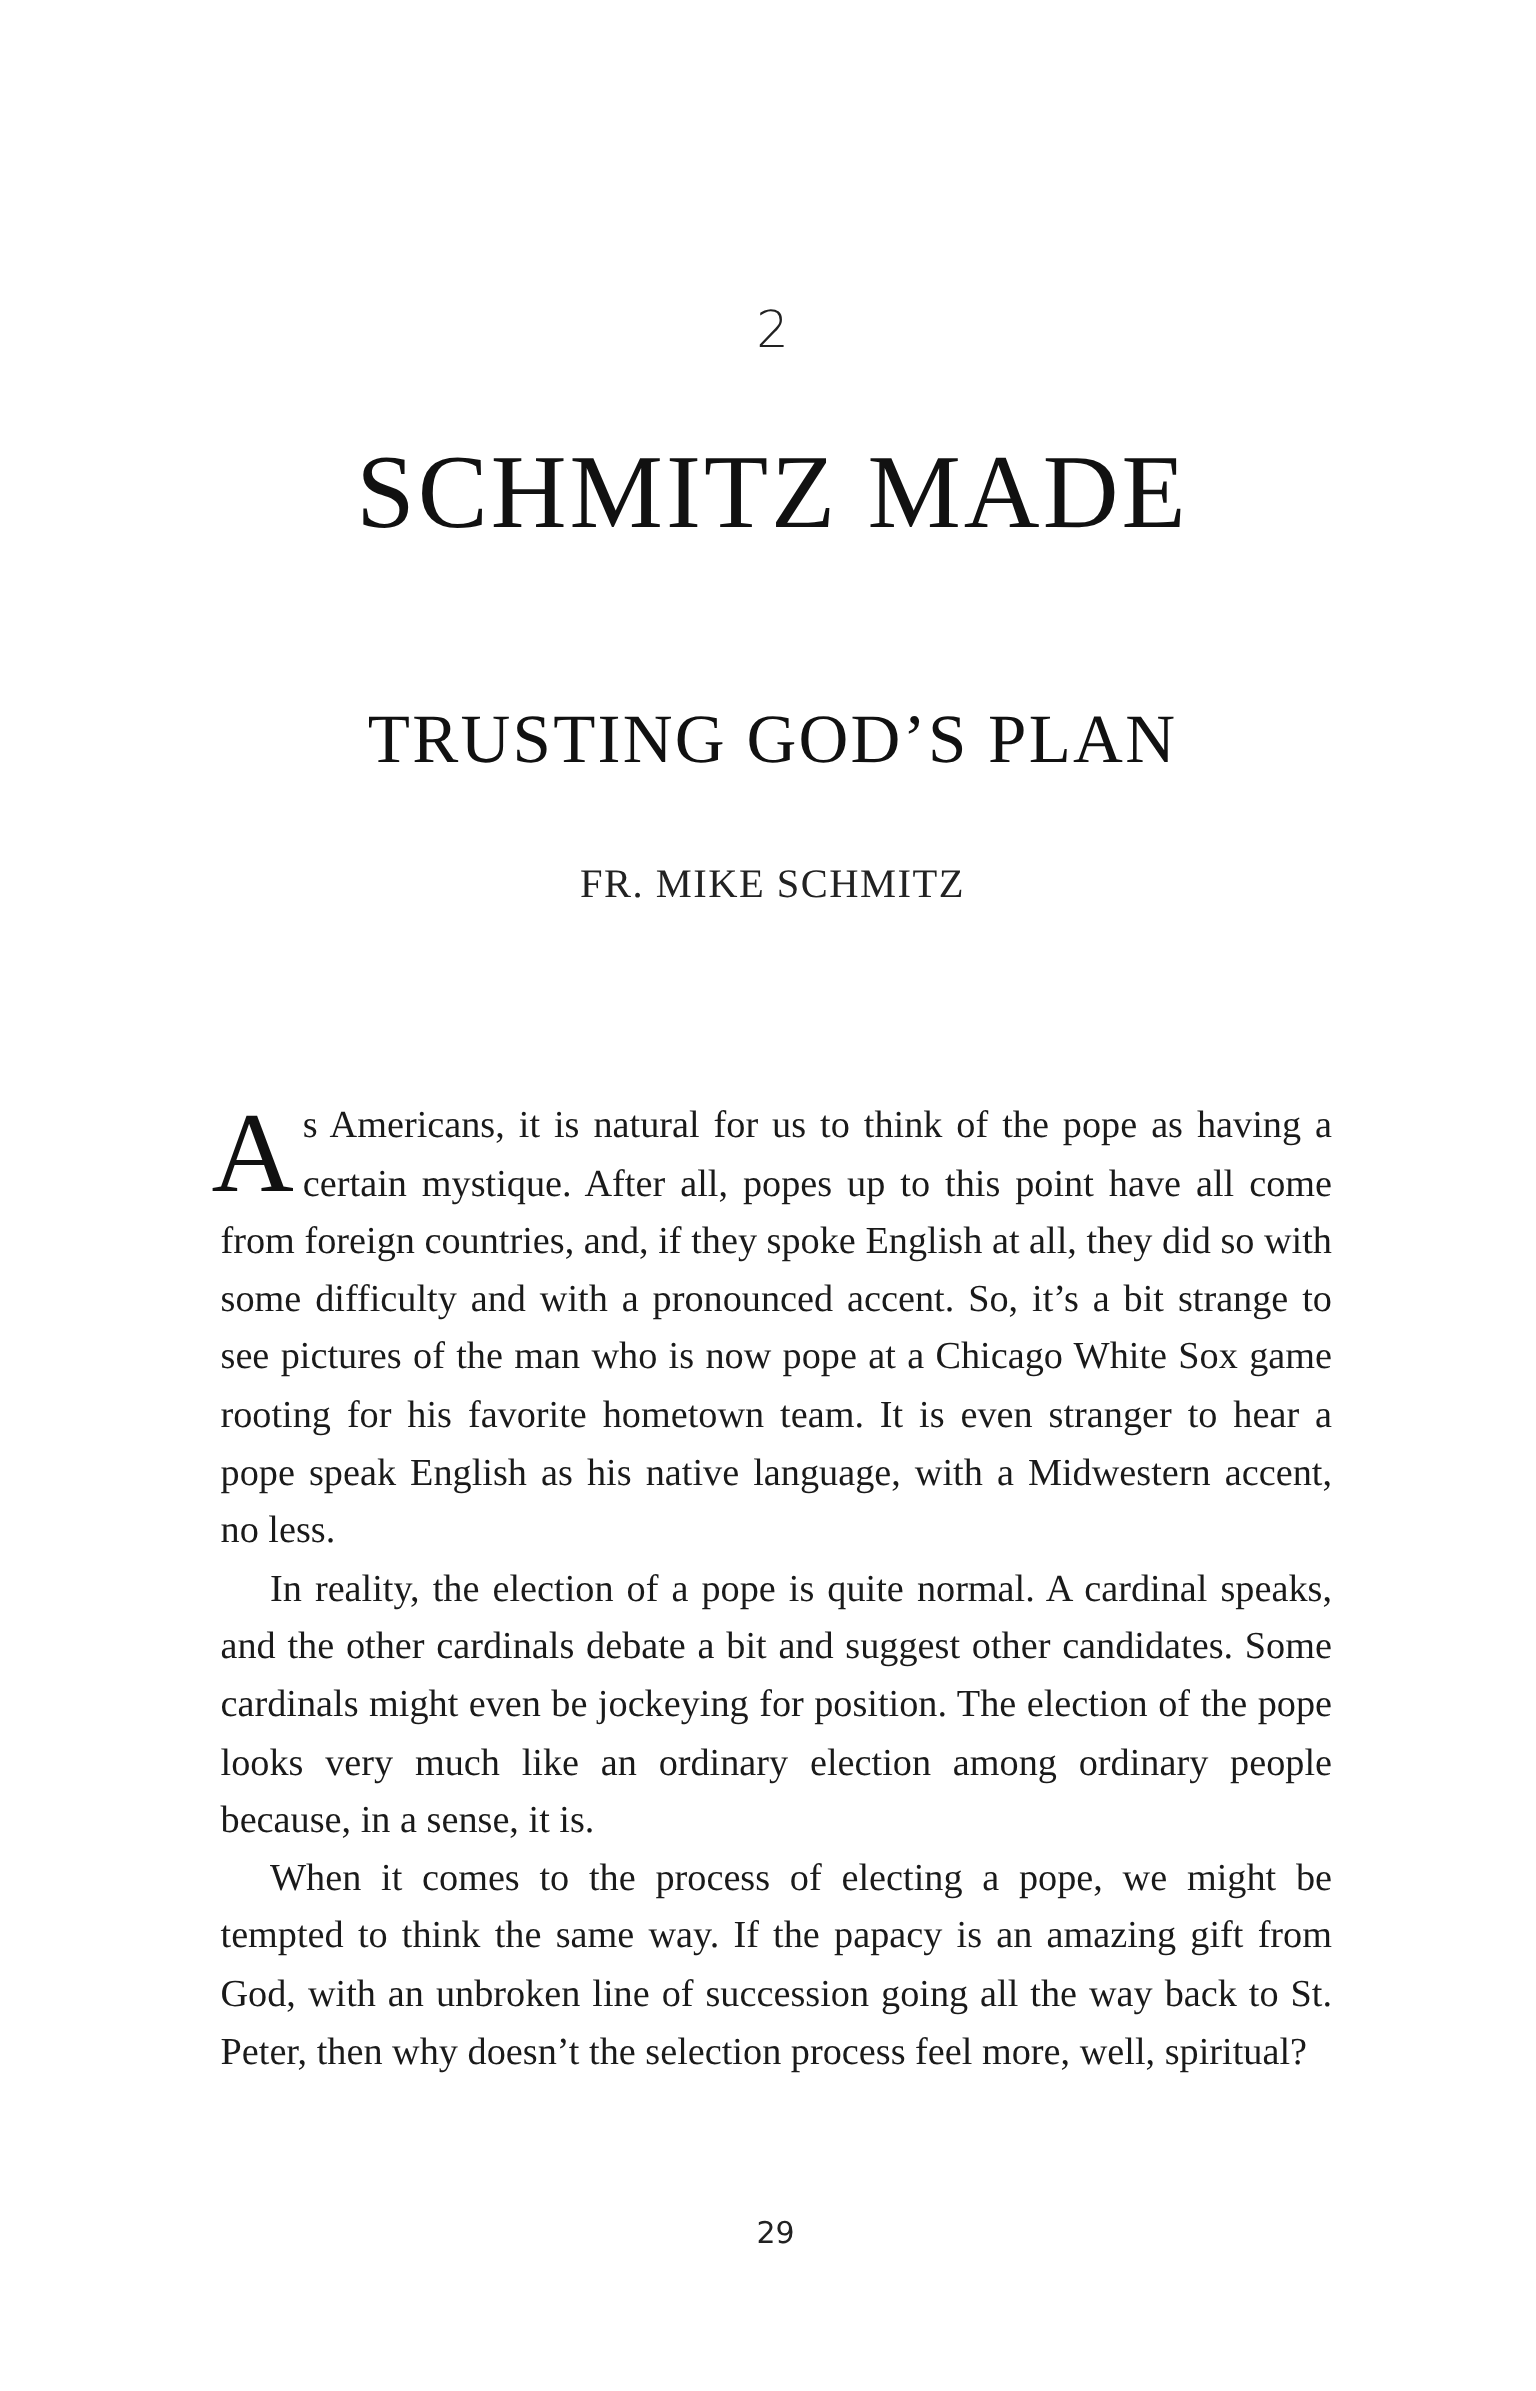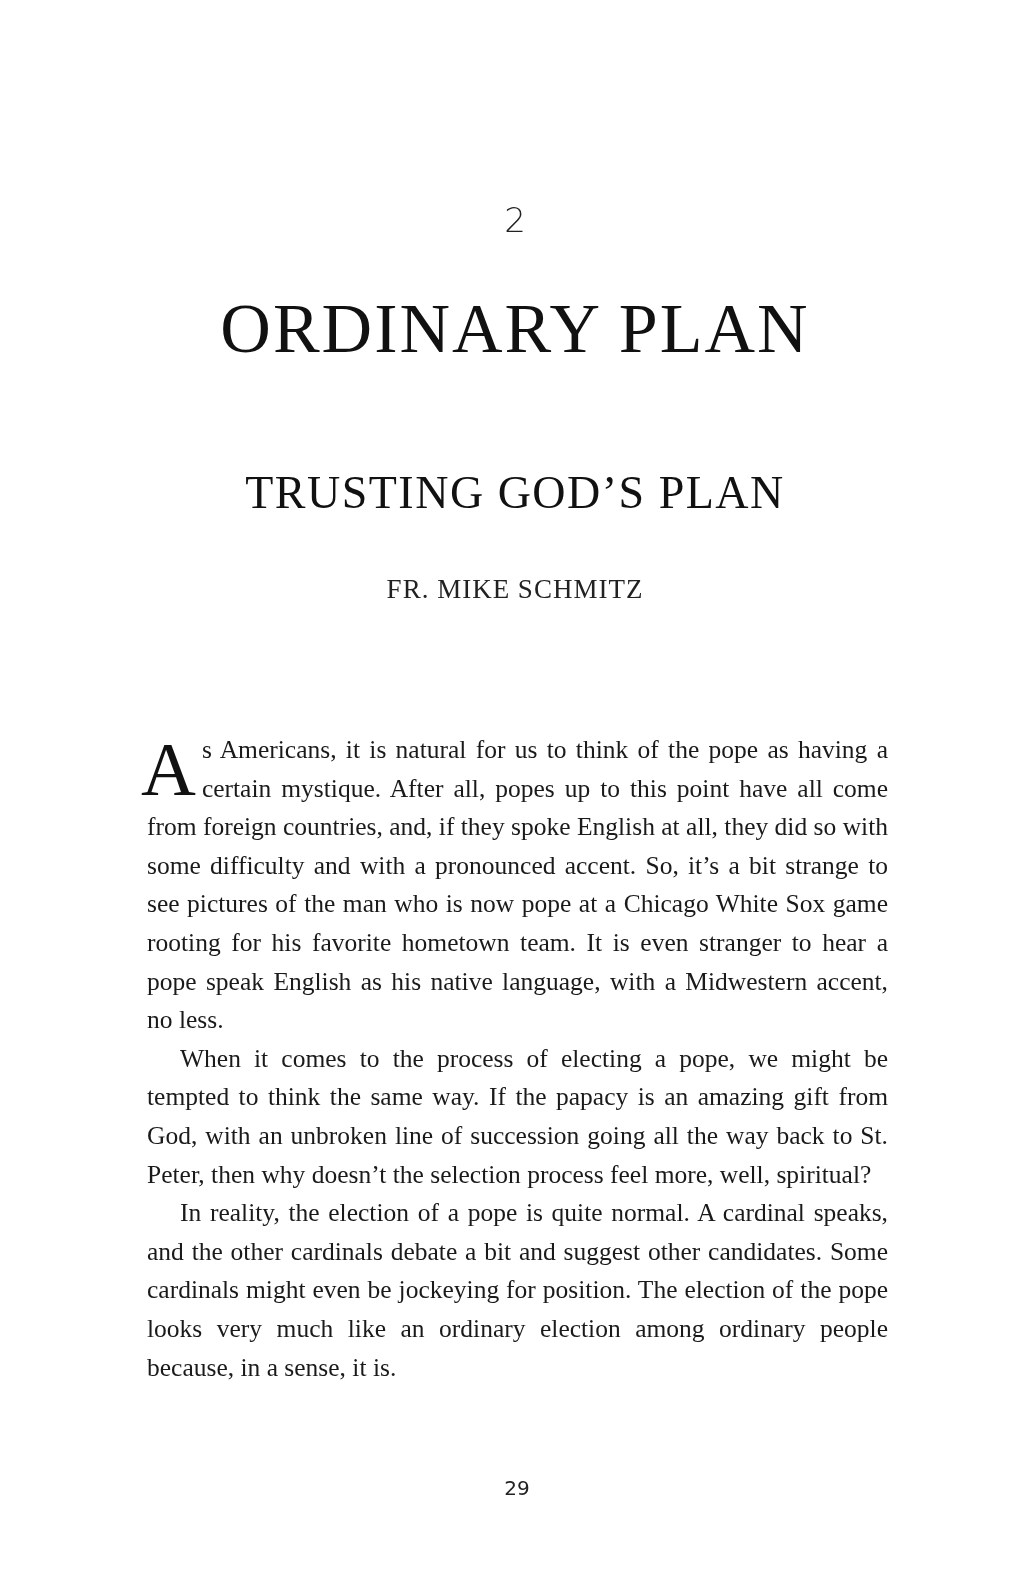--- a/index.html
+++ b/index.html
@@ -38,27 +38,27 @@
       font-family: "DejaVu Sans", sans-serif; font-size: 20px; color: #222;
     }
   </style>
 </head>
 <body>
 
 <div class="page">
   <div class="chapter-number">2</div>
 
   <h1 class="title">
-    <span>ORDINARY PLAN</span><br>
+    <span>SCHMITZ MADE</span><br>
   </h1>
 
   <div class="subtitle">TRUSTING GOD’S PLAN</div>
 
   <div class="author">FR. MIKE SCHMITZ</div>
 
   <div class="body-text">
     <p><span class="drop-cap">A</span><span>s Americans, it is natural for us to think of the pope as having a certain mystique. After all, popes up to this point have all come from foreign countries, and, if they spoke English at all, they did so with some difficulty and with a pronounced accent. So, it’s a bit strange to see pictures of the man who is now pope at a Chicago White Sox game rooting for his favorite hometown team. It is even stranger to hear a pope speak English as his native language, with a Midwestern accent, no less.</span></p>
+    <p class="indent">In reality, the election of a pope is quite normal. A cardinal speaks, and the other cardinals debate a bit and suggest other candidates. Some cardinals might even be jockeying for position. The election of the pope looks very much like an ordinary election among ordinary people because, in a sense, it is.</p>
     <p class="indent">When it comes to the process of electing a pope, we might be tempted to think the same way. If the papacy is an amazing gift from God, with an unbroken line of succession going all the way back to St. Peter, then why doesn’t the selection process feel more, well, spiritual?</p>
-    <p class="indent">In reality, the election of a pope is quite normal. A cardinal speaks, and the other cardinals debate a bit and suggest other candidates. Some cardinals might even be jockeying for position. The election of the pope looks very much like an ordinary election among ordinary people because, in a sense, it is.</p>
   </div>
 
   <div class="page-number">29</div>
 </div>
 
 </body></html>

